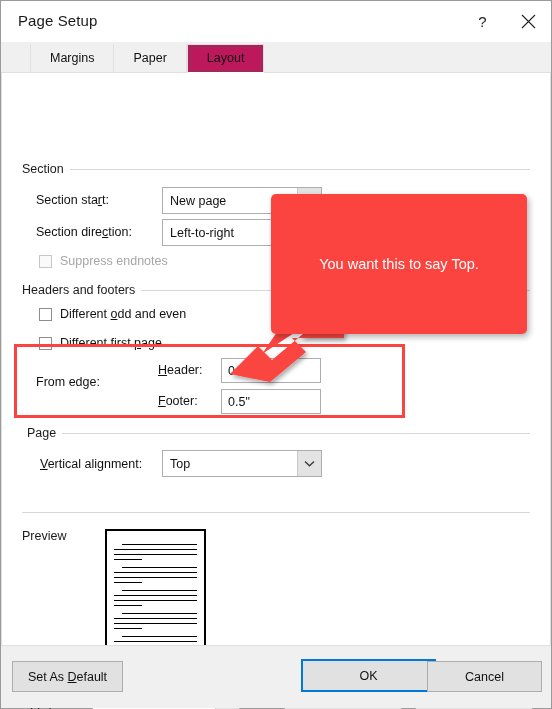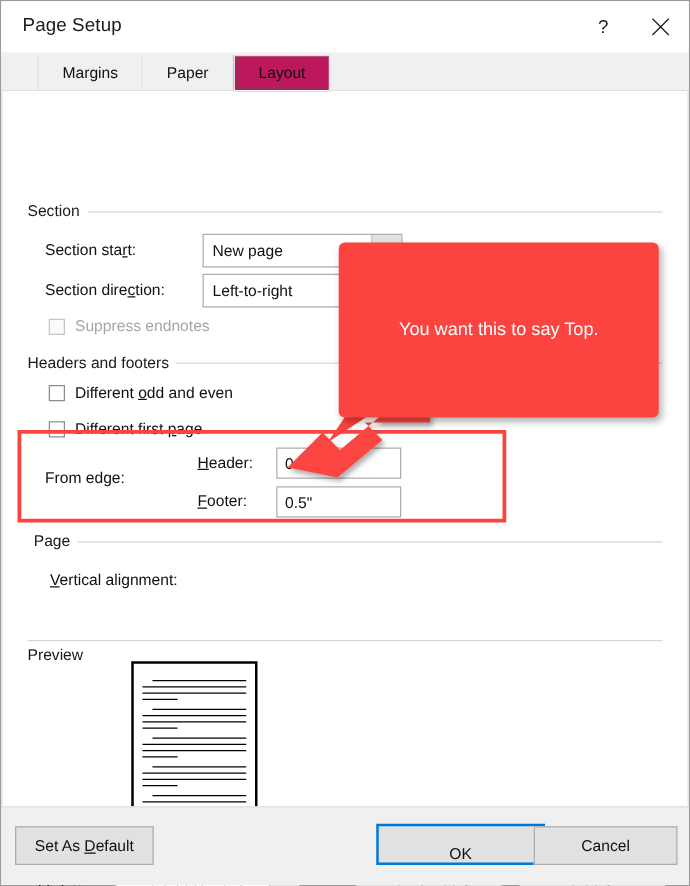--- a/index.html
+++ b/index.html
@@ -237,22 +237,30 @@
     <div class="textbox" style="left:219px;top:316px;width:100px;">
       <span>0.5"</span>
     </div>
 
     <div class="grouplabel" style="left:25px;top:353px;">Page</div>
     <div class="grouprule" style="left:25px;top:360px;width:503px;"></div>
 
     <div class="lbl" style="left:38px;top:384px;">
       <u>V</u><span>ertical alignment:</span>
     </div>
-
-    <div class="grouplabel" style="left:20px;top:444px;text-align:right;">Preview</div>
+    <div class="combo" style="left:160px;top:377px;width:160px;">
+      <div class="val">Top</div>
+      <div class="arrow">
+        <svg width="11" height="7" viewBox="0 0 11 7">
+            <path d="M1 1.5 L5.5 5.8 L10 1.5" stroke="#3a3a3a" stroke-width="1.3" fill="none"></path>
+          </svg>
+      </div>
+    </div>
+
+    <div class="grouplabel" style="left:20px;top:456px;text-align:right;">Preview</div>
     <div class="grouprule" style="left:20px;top:439px;width:508px;"></div>
 
     <div class="previewpage" style="left:103px;top:456px;width:101px;height:131px;">
 
       <div class="pline" style="left:15px;top:13px;width:75px;"></div>
       <div class="pline" style="left:7px;top:18px;width:83px;"></div>
       <div class="pline" style="left:7px;top:23px;width:83px;"></div>
       <div class="pline" style="left:7px;top:28px;width:28px;"></div>
 
       <div class="pline" style="left:15px;top:36px;width:75px;"></div>
@@ -293,21 +301,21 @@
     <div class="btn" style="left:413px;top:617px;width:118px;height:27px;">
       <span><span></span><u>B</u><span>orders...</span></span>
     </div>
 
   </div>
 
   <div class="footer">
     <div class="btn" style="left:11px;top:15px;width:111px;height:31px;">
       <span><span>Set As </span><u>D</u><span>efault</span></span>
     </div>
-    <div class="btn default" style="left:300px;top:13px;width:135px;height:33px;align-items:flex-end;">
+    <div class="btn default" style="left:300px;top:13px;width:135px;height:33px;">
       <span>OK</span>
     </div>
     <div class="btn" style="left:426px;top:15px;width:115px;height:31px;">
       <span>Cancel</span>
     </div>
   </div>
 
 </div>
 
 <div class="hl-rect" style="left:14px;top:344px;width:391px;height:74px;"></div>

